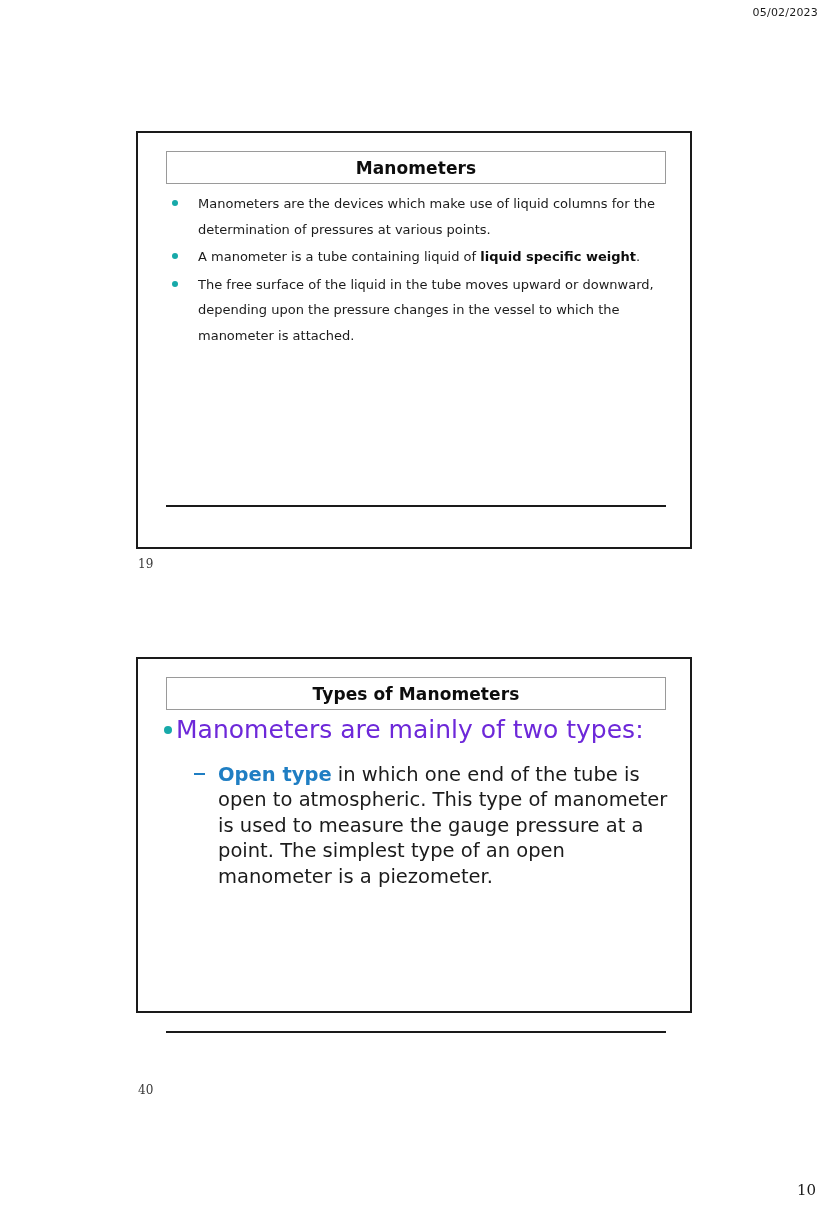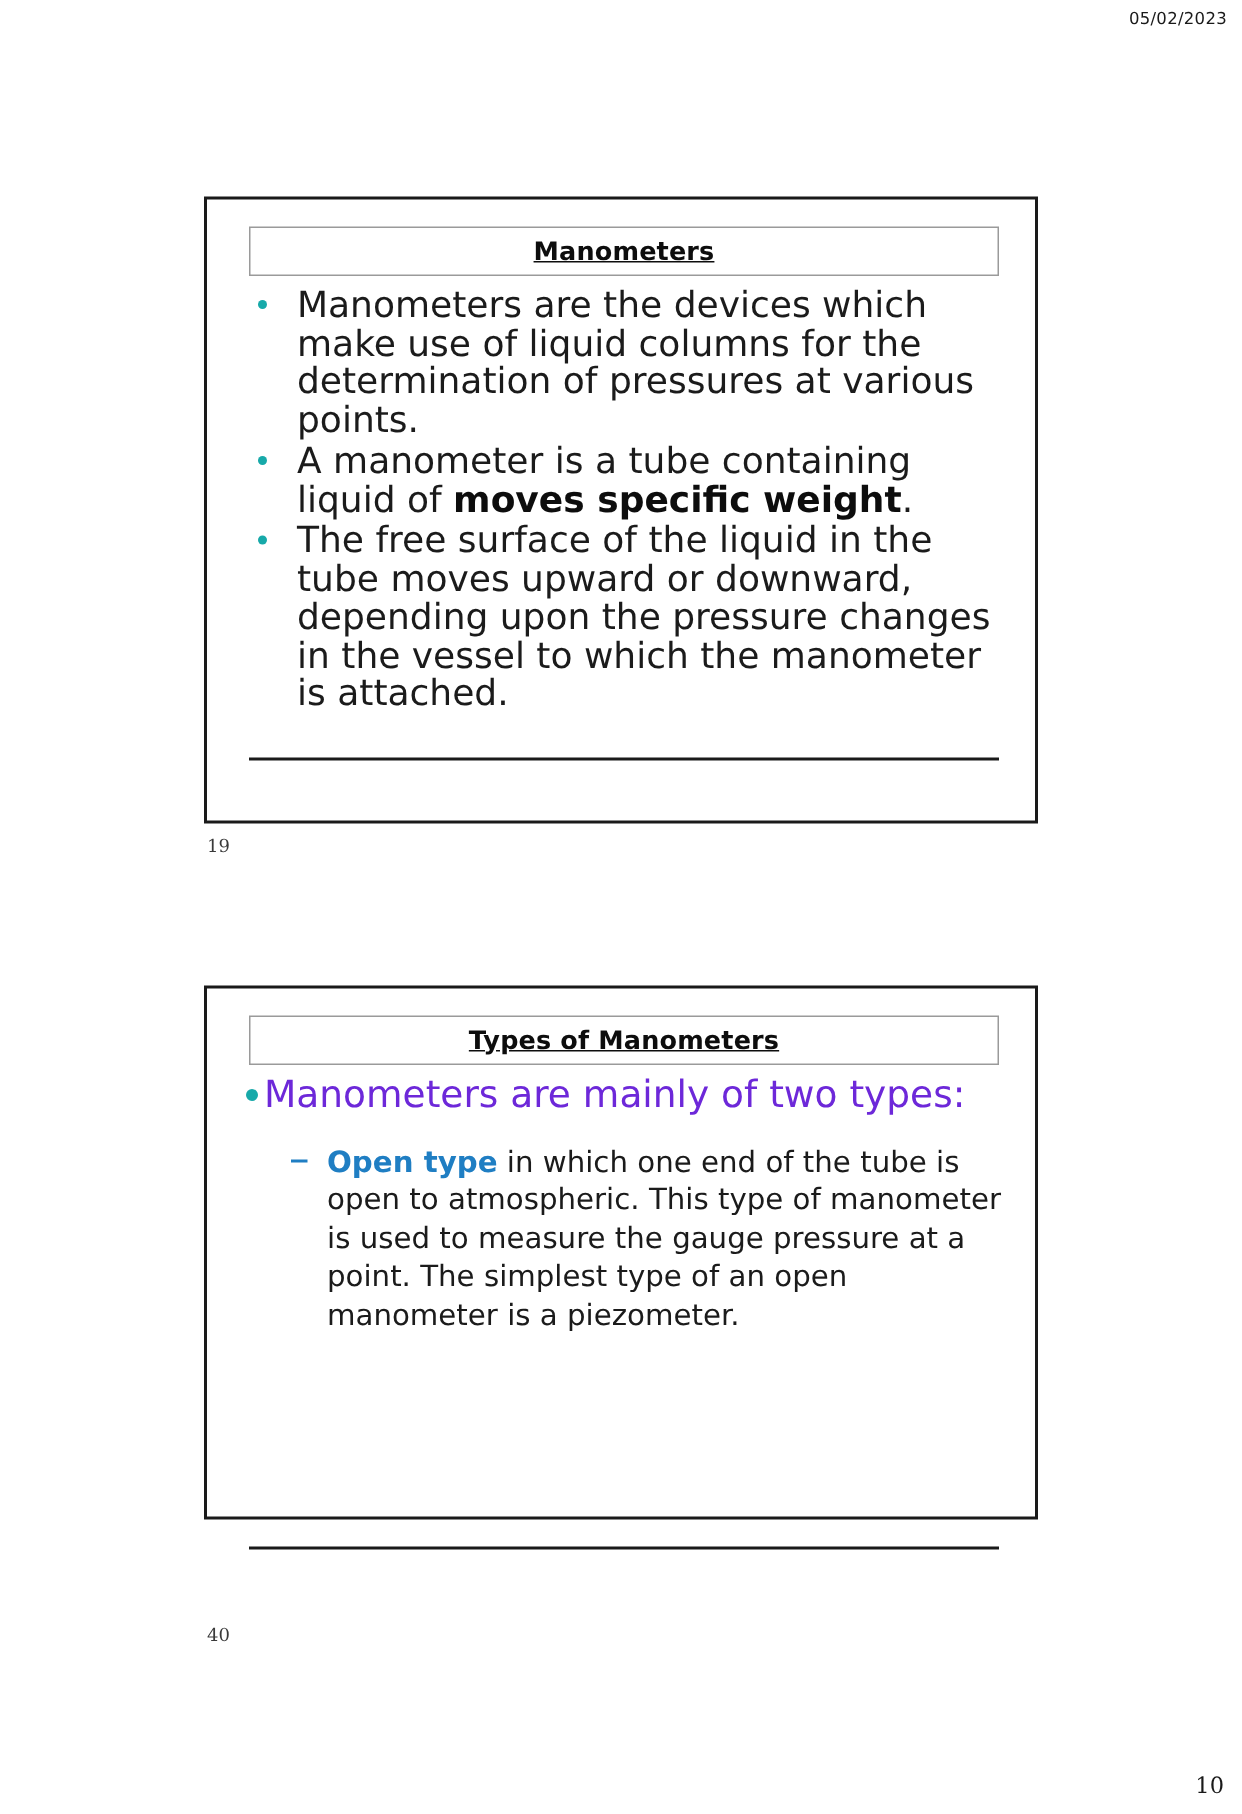--- a/index.html
+++ b/index.html
@@ -59,40 +59,39 @@
     box-sizing: border-box;
     display: flex;
     align-items: center;
     justify-content: center;
   }
   .slide-title-box .title-text {
     font-size: 17px;
     font-weight: bold;
     color: #0d0d0d;
     letter-spacing: 0.1px;
-    text-decoration: underline;
   }
 
   .slide-body {
     position: absolute;
     left: 26px;
     right: 22px;
     top: 58px;
   }
 
   
   ul.lvl1 {
     list-style: none;
     margin: 0;
     padding: 0;
   }
   ul.lvl1 > li {
     position: relative;
     padding-left: 34px;
-    font-size: 24px;
+    font-size: 13px;
     line-height: 25.5px;
     color: #1b1b1b;
     margin-bottom: 2px;
   }
   ul.lvl1 > li > .dot {
     position: absolute;
     left: 8px;
     top: 9px;
     width: 6px;
     height: 6px;
@@ -179,21 +178,21 @@
   </div>
 
   <div class="slide-body">
     <ul class="lvl1">
       <li>
         <span class="dot"></span>
         <span class="rich"><span>Manometers are the devices which make use of liquid columns for the determination of pressures at various points.</span></span>
       </li>
       <li>
         <span class="dot"></span>
-        <span class="rich"><span>A manometer is a tube containing liquid of </span><b class="emph-black">moves specific weight</b><span>.</span></span>
+        <span class="rich"><span>A manometer is a tube containing liquid of </span><b class="emph-black">liquid specific weight</b><span>.</span></span>
       </li>
       <li>
         <span class="dot"></span>
         <span class="rich"><span>The free surface of the liquid in the tube moves upward or downward, depending upon the pressure changes in the vessel to which the manometer is attached.</span></span>
       </li>
     </ul>
   </div>
 
   <div class="slide-rule"></div>
 </div>

